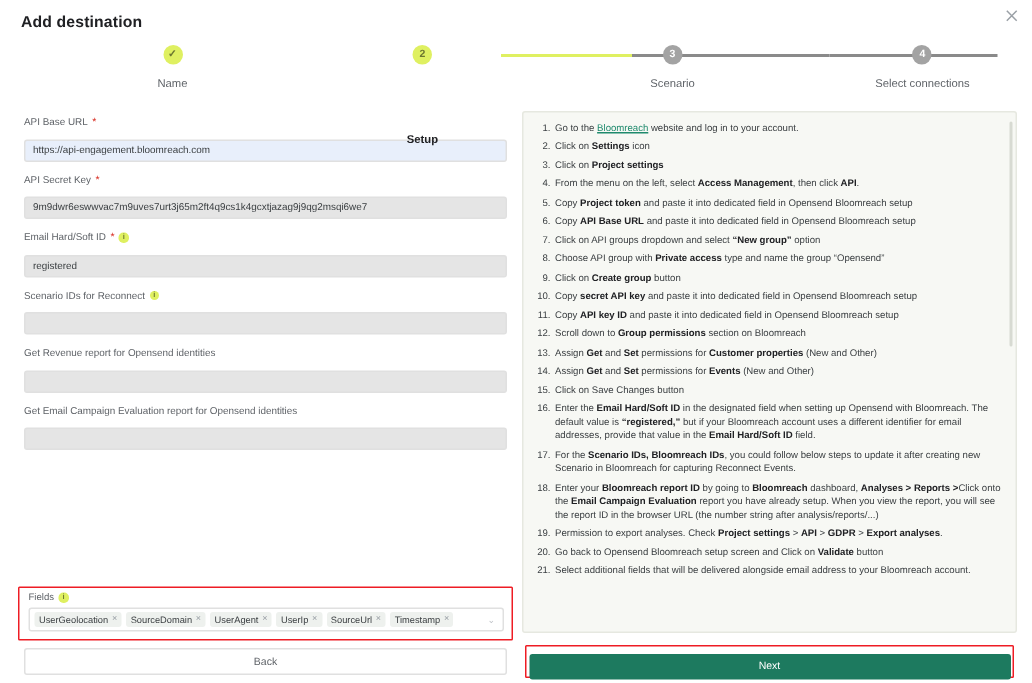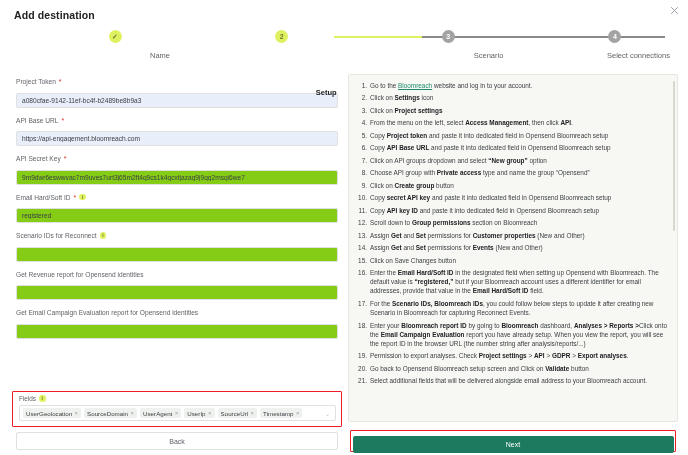--- a/index.html
+++ b/index.html
@@ -78,21 +78,20 @@
   }
   .step.pending .step-circle {
     background: #a3a3a3;
     color: #ffffff;
   }
   .step-label {
     margin-top: 8px;
     font-size: 7.5px;
     color: #5f6368;
     white-space: nowrap;
-    text-align: right;
   }
   .step.current .step-label { font-weight: 700; color: #202124; margin-top: 45px; }
   .seg {
     position: absolute;
     top: 6px;
     height: 1.6px;
     z-index: 1;
   }
   .seg1 { left: 55px;  width: 219px; }
   .seg2 { left: 274px; width: 219px; background: linear-gradient(to right,#dff061 0%,#dff061 40%,#8a8a8a 40%,#8a8a8a 100%); }
@@ -128,21 +127,21 @@
     line-height: 6.5px;
     text-align: center;
     font-weight: 700;
     font-style: normal;
   }
   .text-input {
     width: 100%;
     height: 15px;
     border: 1px solid #e0e0e0;
     border-radius: 2px;
-    background: #84cc16;
+    background: #e5e5e5;
     font-size: 6.6px;
     font-family: "Liberation Sans", sans-serif;
     color: #3c4043;
     padding: 0 5px;
     outline: none;
   }
   .text-input.filled-blue { background: #e8effb; }
 
   
   .fields-box {
@@ -313,24 +312,20 @@
         <div class="step-label">Scenario</div>
       </div>
       <div class="step pending">
         <div class="step-circle">4</div>
         <div class="step-label">Select connections</div>
       </div>
     </div>
   </div>
 
   <div class="form-col" id="form-col">
-      <div class="field"><div class="field-label">
-          <span>Project Token</span>
-          <span class="req">*</span>
-        </div><input class="text-input filled-blue" type="text" placeholder="" value="a080cfae-9142-11ef-bc4f-b2489be8b9a3" style=""></div>
       <div class="field"><div class="field-label">
           <span>API Base URL</span>
           <span class="req">*</span>
         </div><input class="text-input filled-blue" type="text" placeholder="" value="https://api-engagement.bloomreach.com" style=""></div>
       <div class="field"><div class="field-label">
           <span>API Secret Key</span>
           <span class="req">*</span>
         </div><input class="text-input" type="text" placeholder="" value="9m9dwr6eswwvac7m9uves7urt3j65m2ft4q9cs1k4gcxtjazag9j9qg2msqi6we7" style=""></div>
       <div class="field"><div class="field-label">
           <span>Email Hard/Soft ID</span>

